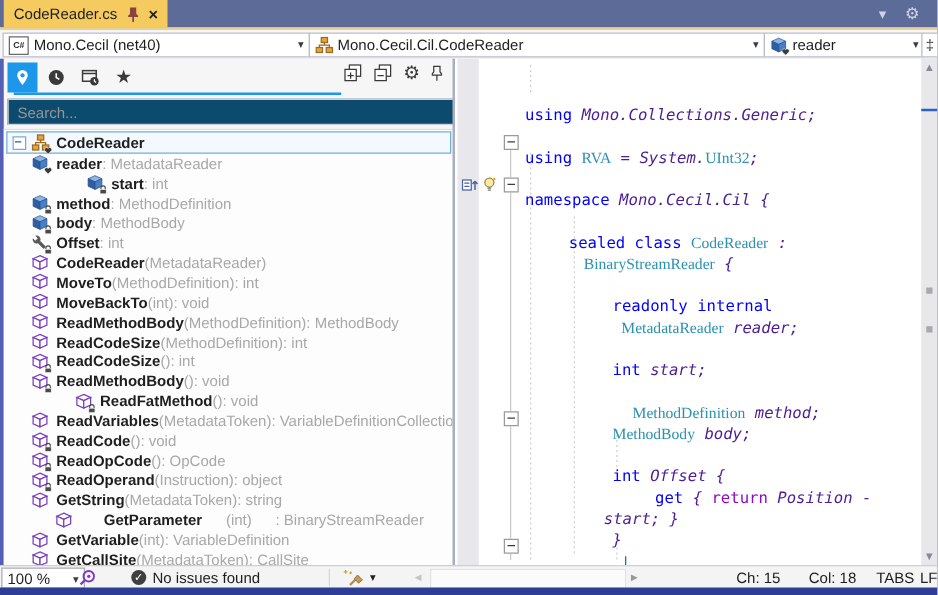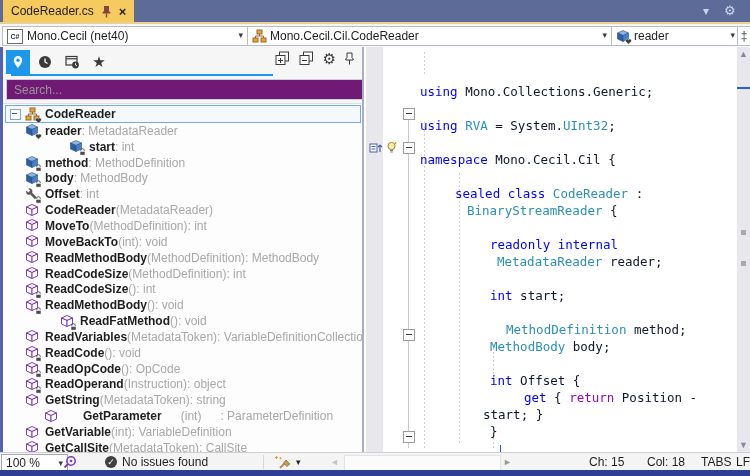--- a/index.html
+++ b/index.html
@@ -25,42 +25,42 @@
   .splitter-btn{position:absolute;top:2px;left:737px;width:12px;height:18px;background:#fff;border:1px solid #b9bdca;
                 display:flex;align-items:center;justify-content:center;font-size:12px;color:#444;}
   
   .left-panel{position:absolute;left:0;top:47px;width:362px;height:405px;background:#f6f6f6;border-left:3px solid #5560b4;box-sizing:border-box;}
   .lp-toolbar{position:absolute;left:0;top:1px;width:100%;height:27px;display:flex;align-items:center;}
   .tool-tile{width:24px;height:24px;display:flex;align-items:center;justify-content:center;margin-left:3px;}
   .tool-tile.active{background:var(--accent);}
   .tool-underline{position:absolute;left:8px;top:27px;width:262px;height:2px;background:var(--accent);}
   .lp-right-icons{position:absolute;right:8px;top:3px;display:flex;gap:9px;align-items:center;}
   .glyph{font-size:15px;color:#3a3a3a;line-height:1;}
-  .searchbox{position:absolute;left:3px;top:32px;width:352px;height:19px;background:#701a75;border:1px solid #cccedb;
+  .searchbox{position:absolute;left:3px;top:32px;width:352px;height:19px;background:#0c4a6e;border:1px solid #cccedb;
              display:flex;align-items:center;padding-left:7px;font-size:12px;color:#969696;}
   .tree{position:absolute;left:0;top:56px;width:359px;height:349px;background:#fdfdfd;overflow:hidden;border-top:1px solid #e0e0e0;}
   .trow{position:absolute;left:0;width:100%;height:16px;display:flex;align-items:center;font-size:12px;white-space:nowrap;}
   .trow .nm{font-weight:bold;color:#1e1e1e;}
   .trow .gr{color:#a8a8a8;}
   .trow.sel{height:18px;background:#f3f9ff;border:1px solid #70aee0;box-sizing:border-box;width:356px;left:2px;}
   .t-exp{width:9px;height:9px;border:1px solid #86a7cc;background:#fff;position:relative;margin:0 4px 0 4px;flex:none;}
   .t-exp:before{content:"";position:absolute;left:1px;top:3px;width:5px;height:1px;background:#2c5d8f;}
   .t-icon{width:15px;height:15px;position:relative;flex:none;margin-right:5px;}
   .indent{width:22px;flex:none;}
   .ovl{position:absolute;right:-2px;bottom:-2px;}
   .panel-border{position:absolute;left:362px;top:47px;width:2px;height:405px;background:#a9aec0;}
   
   .editor{position:absolute;left:364px;top:47px;width:373px;height:405px;background:#fff;overflow:hidden;}
   .gutter{position:absolute;left:2px;top:0;width:17px;height:100%;background:#e8e8ec;}
   .outline-line{position:absolute;width:1px;background:#c9c9c9;}
   .fold{position:absolute;width:10px;height:10px;border:1px solid #9a9a9a;background:#fff;}
   .fold:before{content:"";position:absolute;left:2px;top:4px;width:6px;height:1px;background:#3c3c3c;}
   .iguide{position:absolute;width:1px;background-image:linear-gradient(#cfcfcf 50%, transparent 50%);background-size:1px 4px;}
   .cline{position:absolute;font-family:"DejaVu Sans Mono","Liberation Mono",monospace;font-size:12.5px;line-height:16px;white-space:pre;}
-  .tok-kw{color:var(--kw);} .tok-ty{color:var(--ty);} .tok-ctrl{color:var(--ctrl);} .tok-t{color:#0f172a;}
+  .tok-kw{color:var(--kw);} .tok-ty{color:var(--ty);font-family:Liberation Serif, serif;} .tok-ctrl{color:var(--ctrl);} .tok-t{color:#4c1d95;font-style:italic;}
   .caret-line{position:absolute;width:1px;height:7px;background:#1b62d0;}
   .mline-icon{position:absolute;width:14px;height:14px;}
   
   .vscroll{position:absolute;left:737px;top:47px;width:13px;height:405px;background:#e8e8ec;}
   .vs-arrow{position:absolute;left:0;width:13px;height:14px;color:#868999;font-size:9px;text-align:center;line-height:14px;}
   .vs-caretmark{position:absolute;left:0;width:13px;height:2px;background:#2a5fd0;}
   .vs-mark{position:absolute;left:4px;width:5px;height:5px;background:#a9a9a9;}
   
   .bottombar{position:absolute;left:0;top:452px;width:750px;height:18px;background:#f4f4f4;border-top:1px solid #cfcfcf;font-size:12px;color:#1e1e1e;}
   .zoombox{position:absolute;left:1px;top:1px;width:57px;height:15px;background:#fff;border:1px solid #a9a9b0;
@@ -491,21 +491,21 @@
           <span class="indent"></span>
           <span class="t-icon">
             <svg width="14" height="14" viewBox="0 0 14 14">
               <polygon points="7,1.5 12.5,4 7,6.5 1.5,4" fill="#fff" stroke="#7a3dbd"></polygon>
               <polygon points="1.5,4 7,6.5 7,12.5 1.5,10" fill="#fff" stroke="#7a3dbd"></polygon>
               <polygon points="12.5,4 7,6.5 7,12.5 12.5,10" fill="#fff" stroke="#7a3dbd"></polygon>
             </svg>
           </span>
           <span class="nm">GetParameter</span>
           <span class="gr"> (int)</span>
-          <span class="gr"> : ParameterDefinition</span>
+          <span class="gr"> : BinaryStreamReader</span>
         </div>
         <div class="trow" style="top: 320px;">
           <span class="indent"></span>
           <span class="t-icon">
             <svg width="14" height="14" viewBox="0 0 14 14">
               <polygon points="7,1.5 12.5,4 7,6.5 1.5,4" fill="#fff" stroke="#7a3dbd"></polygon>
               <polygon points="1.5,4 7,6.5 7,12.5 1.5,10" fill="#fff" stroke="#7a3dbd"></polygon>
               <polygon points="12.5,4 7,6.5 7,12.5 12.5,10" fill="#fff" stroke="#7a3dbd"></polygon>
             </svg>
           </span>

